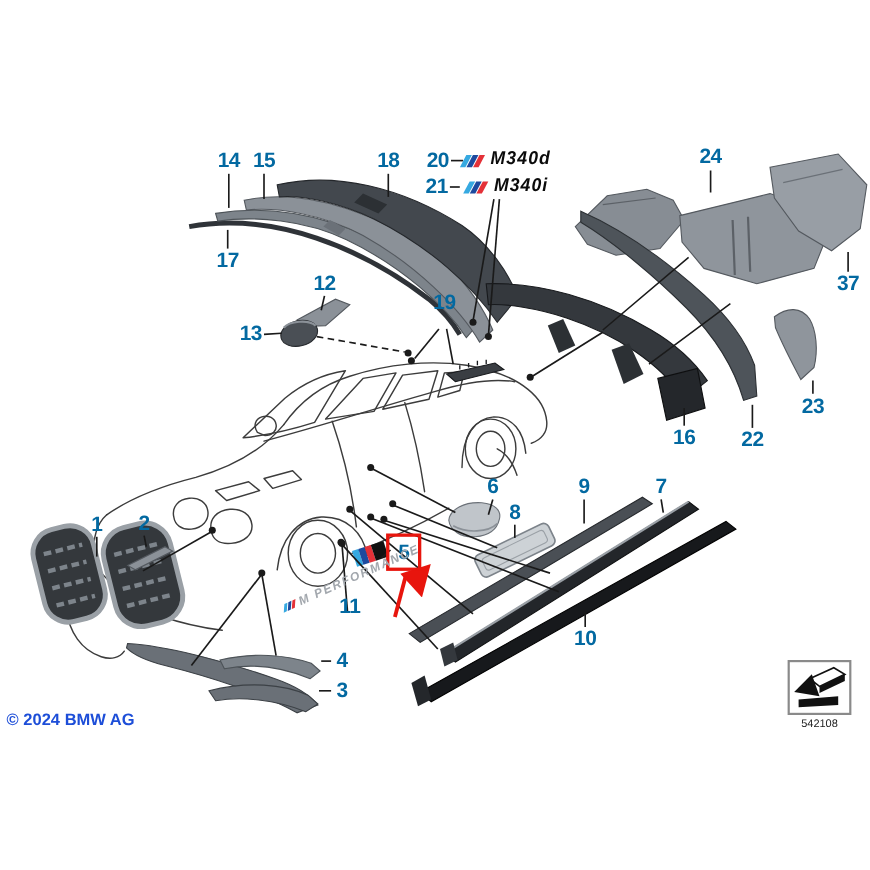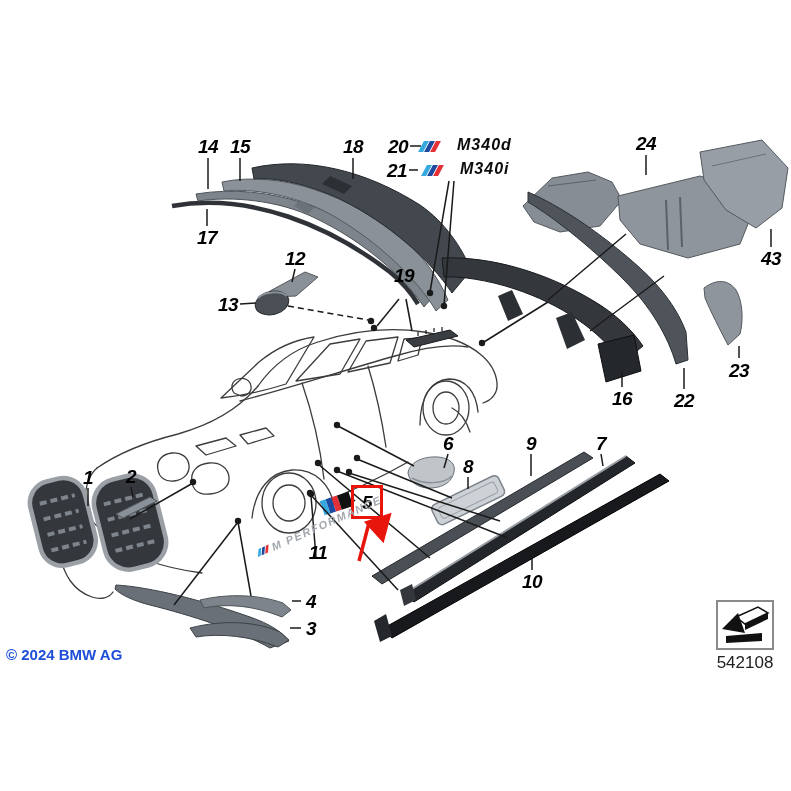--- a/index.html
+++ b/index.html
@@ -1,36 +1,36 @@
 <!DOCTYPE html>
 <html><head>
 <meta charset="utf-8">
 <style>
   html,body{margin:0;padding:0;background:#fff;}
   .stage{position:relative;width:791px;height:791px;background:#ffffff;overflow:hidden;
          font-family:"Liberation Sans",sans-serif;}
   .stage svg.draw{position:absolute;left:0;top:0;}
   .plabel{position:absolute;transform:translate(-50%,-50%);font-weight:bold;font-size:19px;
-          color:#000000;letter-spacing:-0.5px;line-height:1;cursor:pointer;font-style:italic;}
+          color:#0369a1;letter-spacing:-0.5px;line-height:1;cursor:pointer;}
   .red-box{position:absolute;left:351px;top:485px;width:26px;height:28px;border:3px solid #e8150d;
            display:flex;align-items:center;justify-content:center;background:transparent;cursor:pointer;}
   .red-box .plabel{position:static;transform:none;}
-  .badge{position:absolute;display:flex;align-items:flex-end;gap:18px;}
+  .badge{position:absolute;display:flex;align-items:flex-end;gap:7px;}
   .badge .btext{font-weight:bold;font-style:italic;font-size:16px;letter-spacing:1px;color:#0b0b0b;
                 transform:scaleY(1.05);}
   .mstripes{display:inline-flex;margin-bottom:2px;}
   .mstripes i{display:inline-block;width:5px;height:11px;transform:skewX(-28deg);margin-right:1px;}
   .decal{position:absolute;left:256px;top:548px;transform:rotate(-24deg);transform-origin:left top;
          display:flex;align-items:center;gap:3px;}
   .decal .dtext{font-weight:bold;font-style:italic;font-size:11px;letter-spacing:1.6px;color:#a2a7ad;}
   .decal .mstripes i{width:3px;height:7px;}
   .copyright{position:absolute;left:6px;top:646px;font-weight:bold;font-size:15px;color:#1d4ed8;}
   .thumb{position:absolute;left:716px;top:600px;width:58px;height:50px;border:2px solid #8a8a8a;
          background:#fff;box-sizing:border-box;cursor:pointer;}
-  .diagcode{position:absolute;left:712px;top:653px;width:66px;text-align:center;font-size:17px;color:#222;}
+  .diagcode{position:absolute;left:712px;top:653px;width:66px;text-align:center;font-size:10px;color:#222;}
 </style>
 </head>
 <body>
 
 <div class="stage">
 
   <svg class="draw" width="791" height="791" viewBox="0 0 791 791">
     <defs>
       <marker id="redhead" markerWidth="9" markerHeight="9" refX="4.5" refY="1.5" orient="auto-start-reverse">
         <path d="M0,7 L4.5,0 L9,7 Z" fill="#e8150d"></path>
@@ -246,21 +246,21 @@
   <div class="plabel" style="left:240px;top:146px">15</div>
   <div class="plabel" style="left:622px;top:398px">16</div>
   <div class="plabel" style="left:207px;top:237px">17</div>
   <div class="plabel" style="left:353px;top:146px">18</div>
   <div class="plabel" style="left:404px;top:275px">19</div>
   <div class="plabel" style="left:398px;top:146px">20</div>
   <div class="plabel" style="left:397px;top:170px">21</div>
   <div class="plabel" style="left:684px;top:400px">22</div>
   <div class="plabel" style="left:739px;top:370px">23</div>
   <div class="plabel" style="left:646px;top:143px">24</div>
-  <div class="plabel" style="left:771px;top:258px">43</div>
+  <div class="plabel" style="left:771px;top:258px">37</div>
 
   <div class="red-box">
     <span class="plabel">5</span>
   </div>
 
   <div class="badge" style="left:421px;top:136px">
     <span class="mstripes">
         <i style="background:#36a9e1"></i>
         <i style="background:#1d4a9e"></i>
         <i style="background:#e43138"></i>

